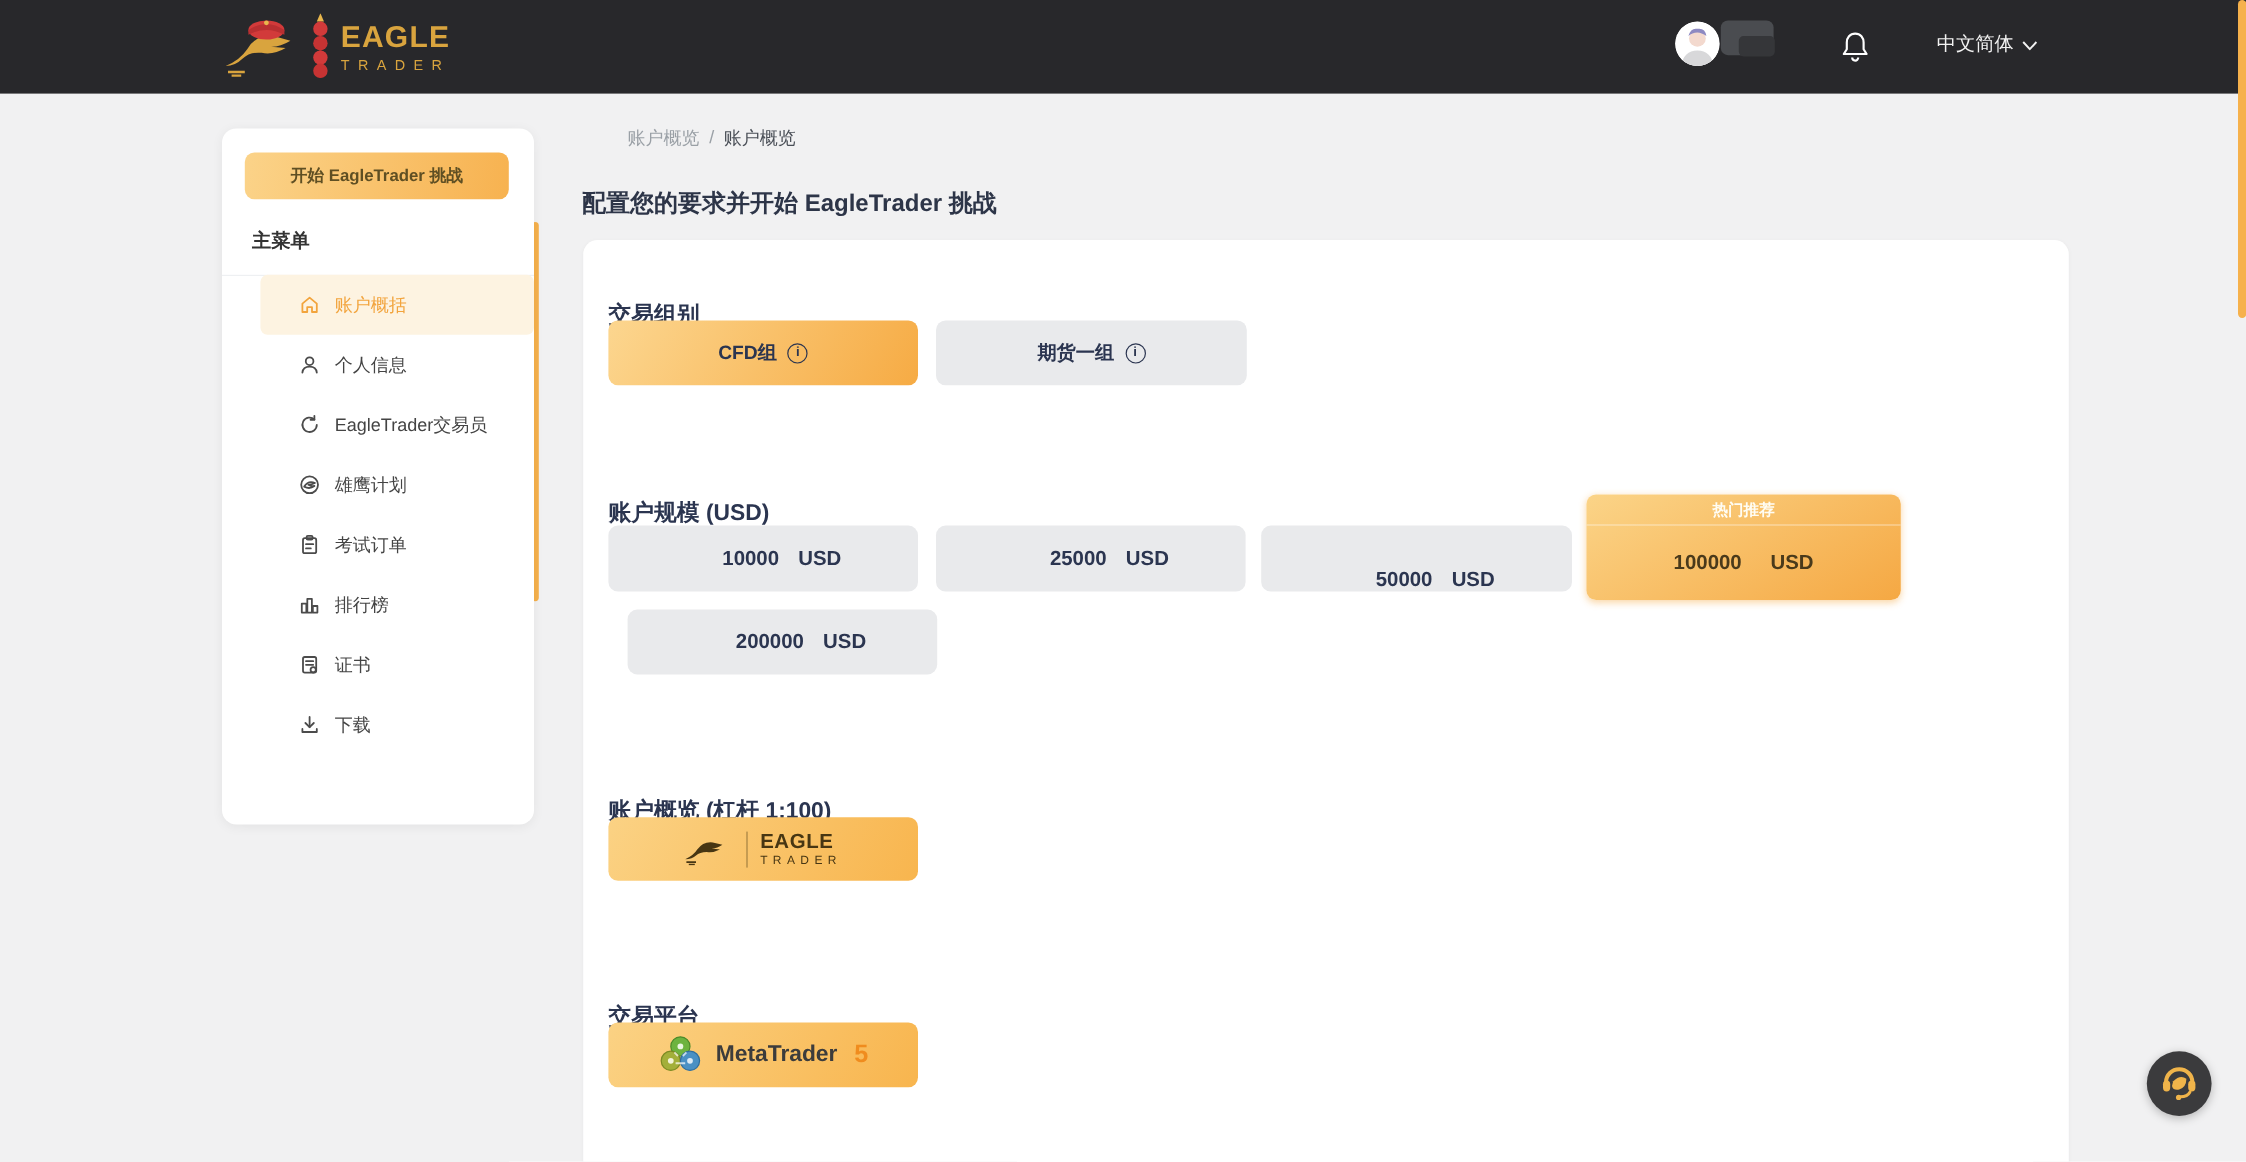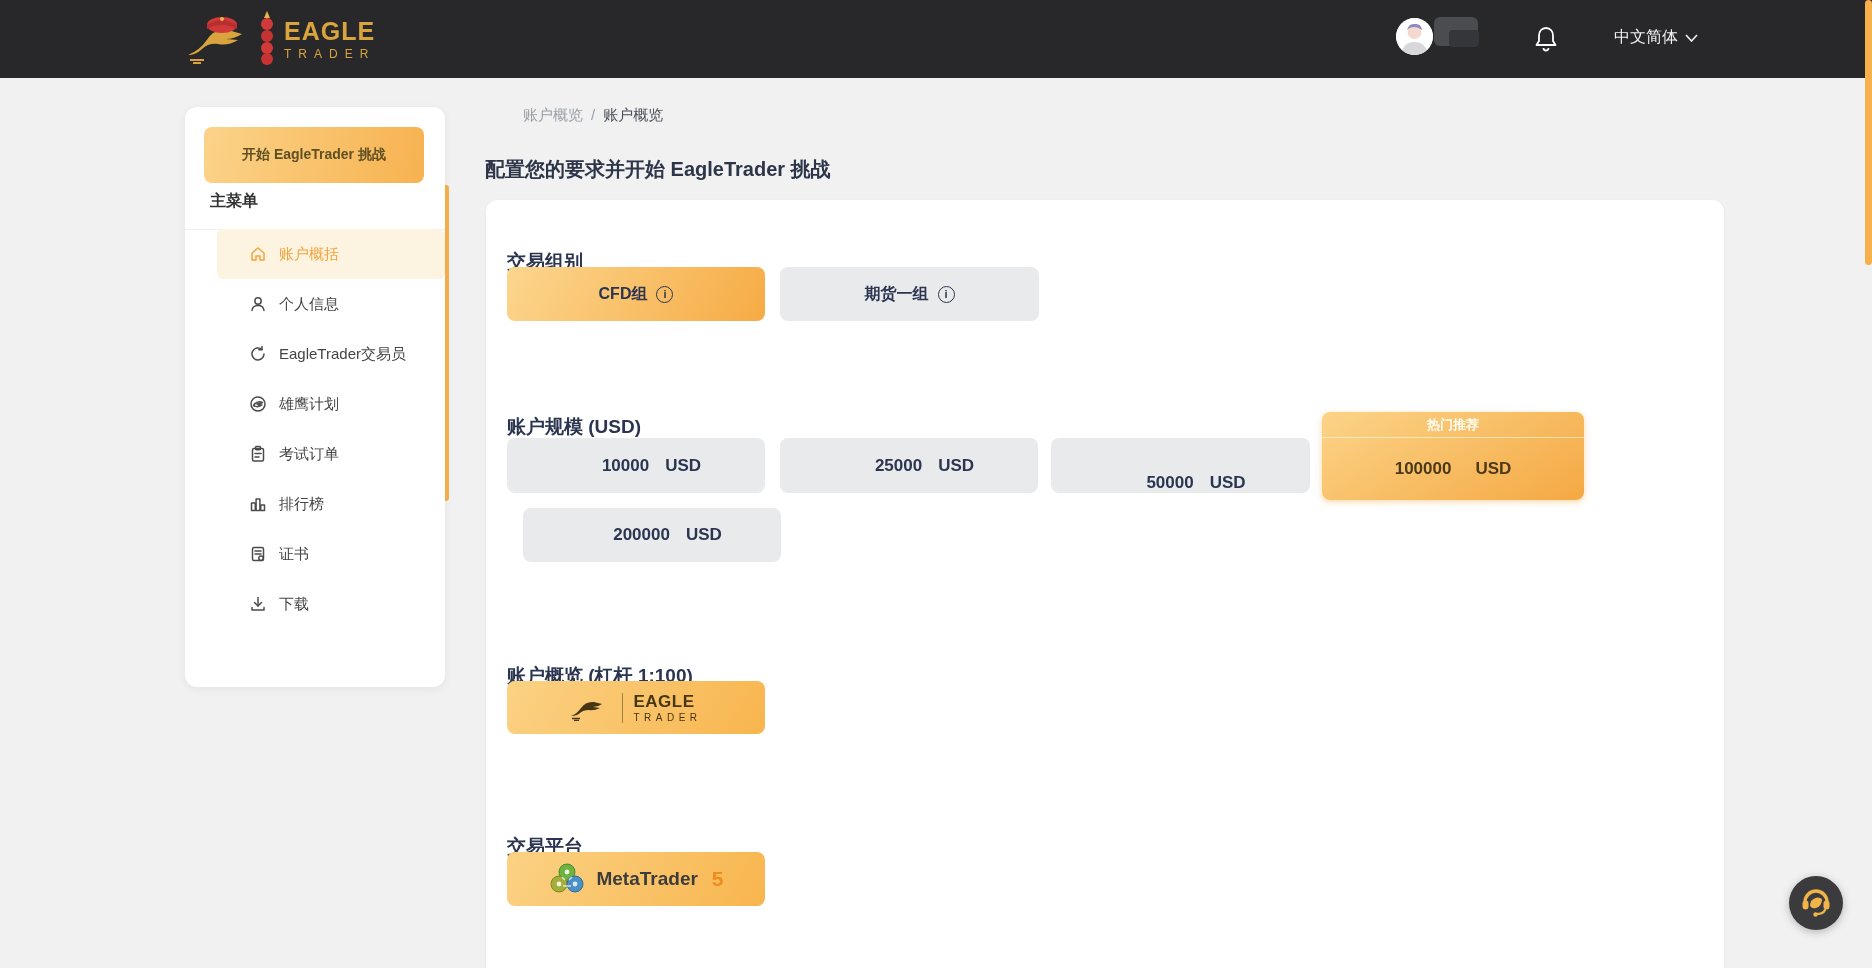--- a/index.html
+++ b/index.html
@@ -17,21 +17,21 @@
   .avatar { position:absolute; left:1396px; top:18px; width:37px; height:37px; border-radius:50%; background:#fff; overflow:hidden; }
   .redact1 { position:absolute; left:1434px; top:17px; width:44px; height:29px; border-radius:6px; background:#4a4c50; }
   .redact2 { position:absolute; left:1449px; top:30px; width:30px; height:17px; border-radius:4px; background:#353639; }
   .bell { position:absolute; left:1533px; top:25px; width:26px; height:28px; }
   .lang { position:absolute; left:1614px; top:27px; color:#f2f2f2; font-size:16px; display:flex; align-items:center; gap:7px; cursor:pointer; }
   
   .page-scroll { position:absolute; right:0; top:0; width:7px; height:265px; background:#f6b14c; border-radius:4px; }
   .side-scroll { position:absolute; left:443px; top:185px; width:6px; height:316px; background:#f6b14c; border-radius:3px; }
   
   .sidebar { position:absolute; left:185px; top:107px; width:260px; height:580px; background:#fff; border-radius:12px; box-shadow:0 2px 10px rgba(0,0,0,.06); overflow:hidden; }
-  .cta { position:absolute; left:19px; top:20px; width:220px; height:56px; border-radius:8px;
+  .cta { position:absolute; left:19px; top:20px; width:220px; height:39px; border-radius:8px;
          background:linear-gradient(100deg,#fbd389,#f7b250); border:none; cursor:pointer;
          font-family:inherit; font-size:14px; font-weight:bold; color:#5f4f23; }
   .menu-head { position:absolute; left:25px; top:84px; font-size:16px; font-weight:600; color:#333; }
   .menu-divider { position:absolute; left:0; top:122px; width:260px; height:1px; background:#eef0f2; }
   .menu { position:absolute; left:0; top:122px; width:260px; }
   .mi { height:50px; display:flex; align-items:center; padding-left:32px; gap:12px; font-size:15px; color:#444; cursor:pointer;margin-left:32px; }
   .mi svg { width:18px; height:18px; stroke:#4b4b4b; fill:none; stroke-width:1.5; stroke-linecap:round; stroke-linejoin:round; flex:0 0 18px; }
   .mi.active { background:#fdf3e1; color:#f2a43d; border-radius:6px; }
   .mi.active svg { stroke:#f2a43d; }
   

